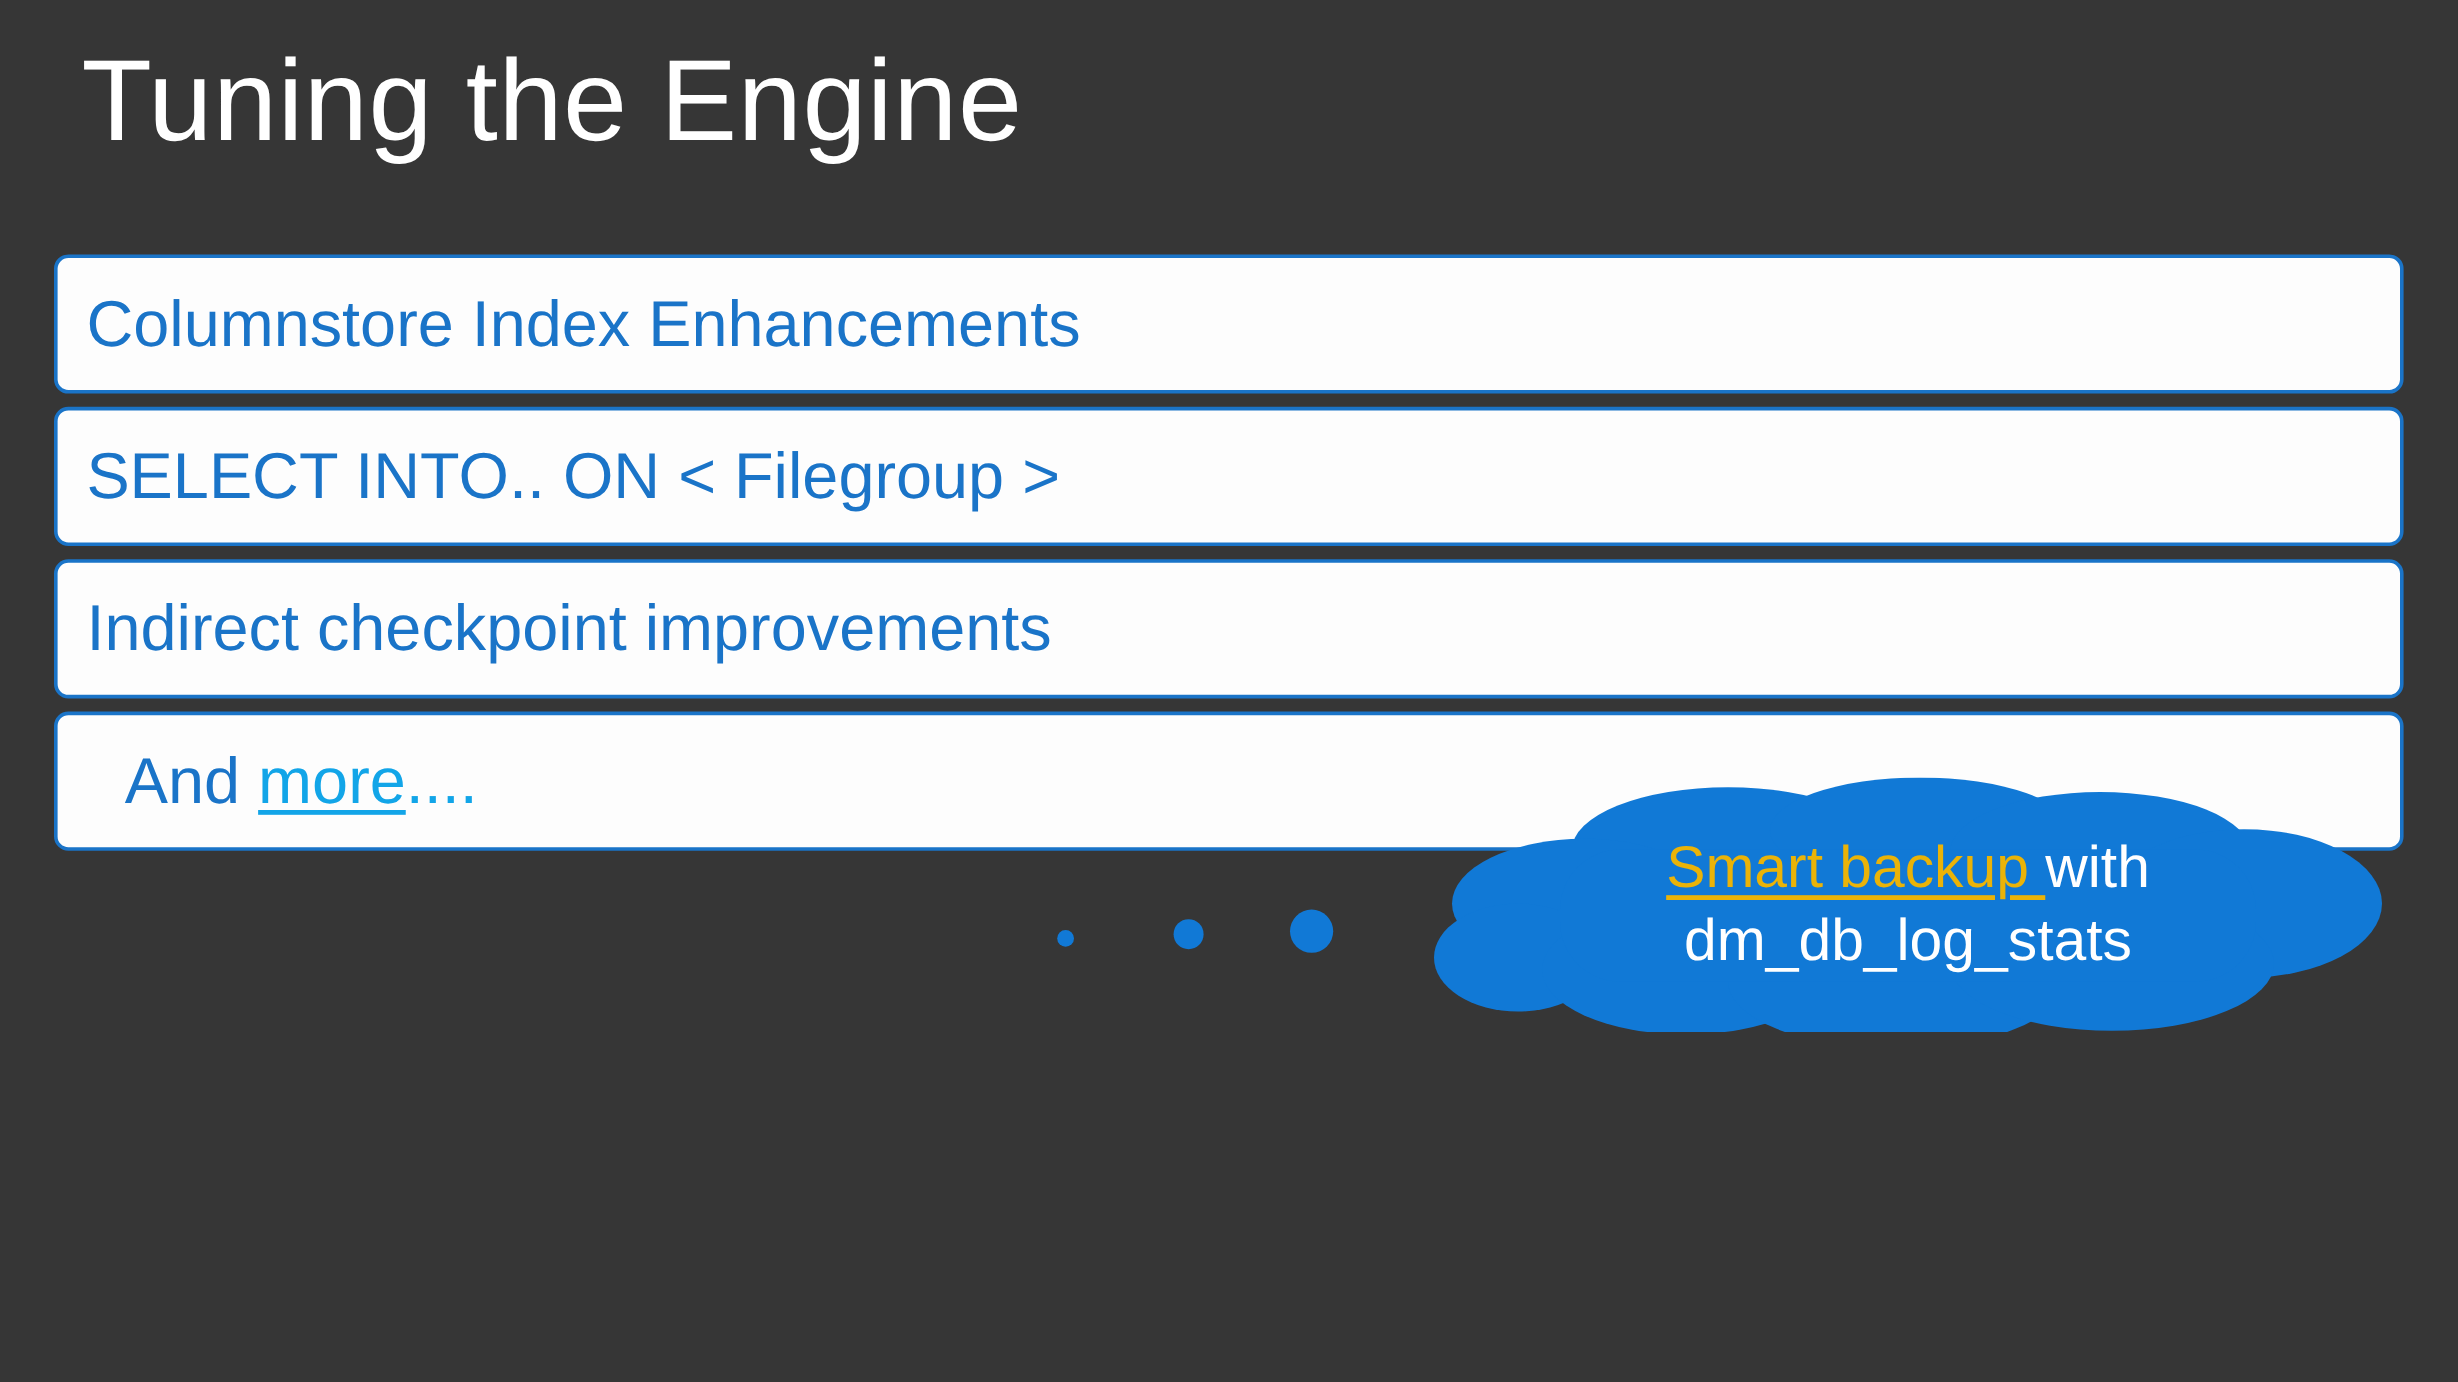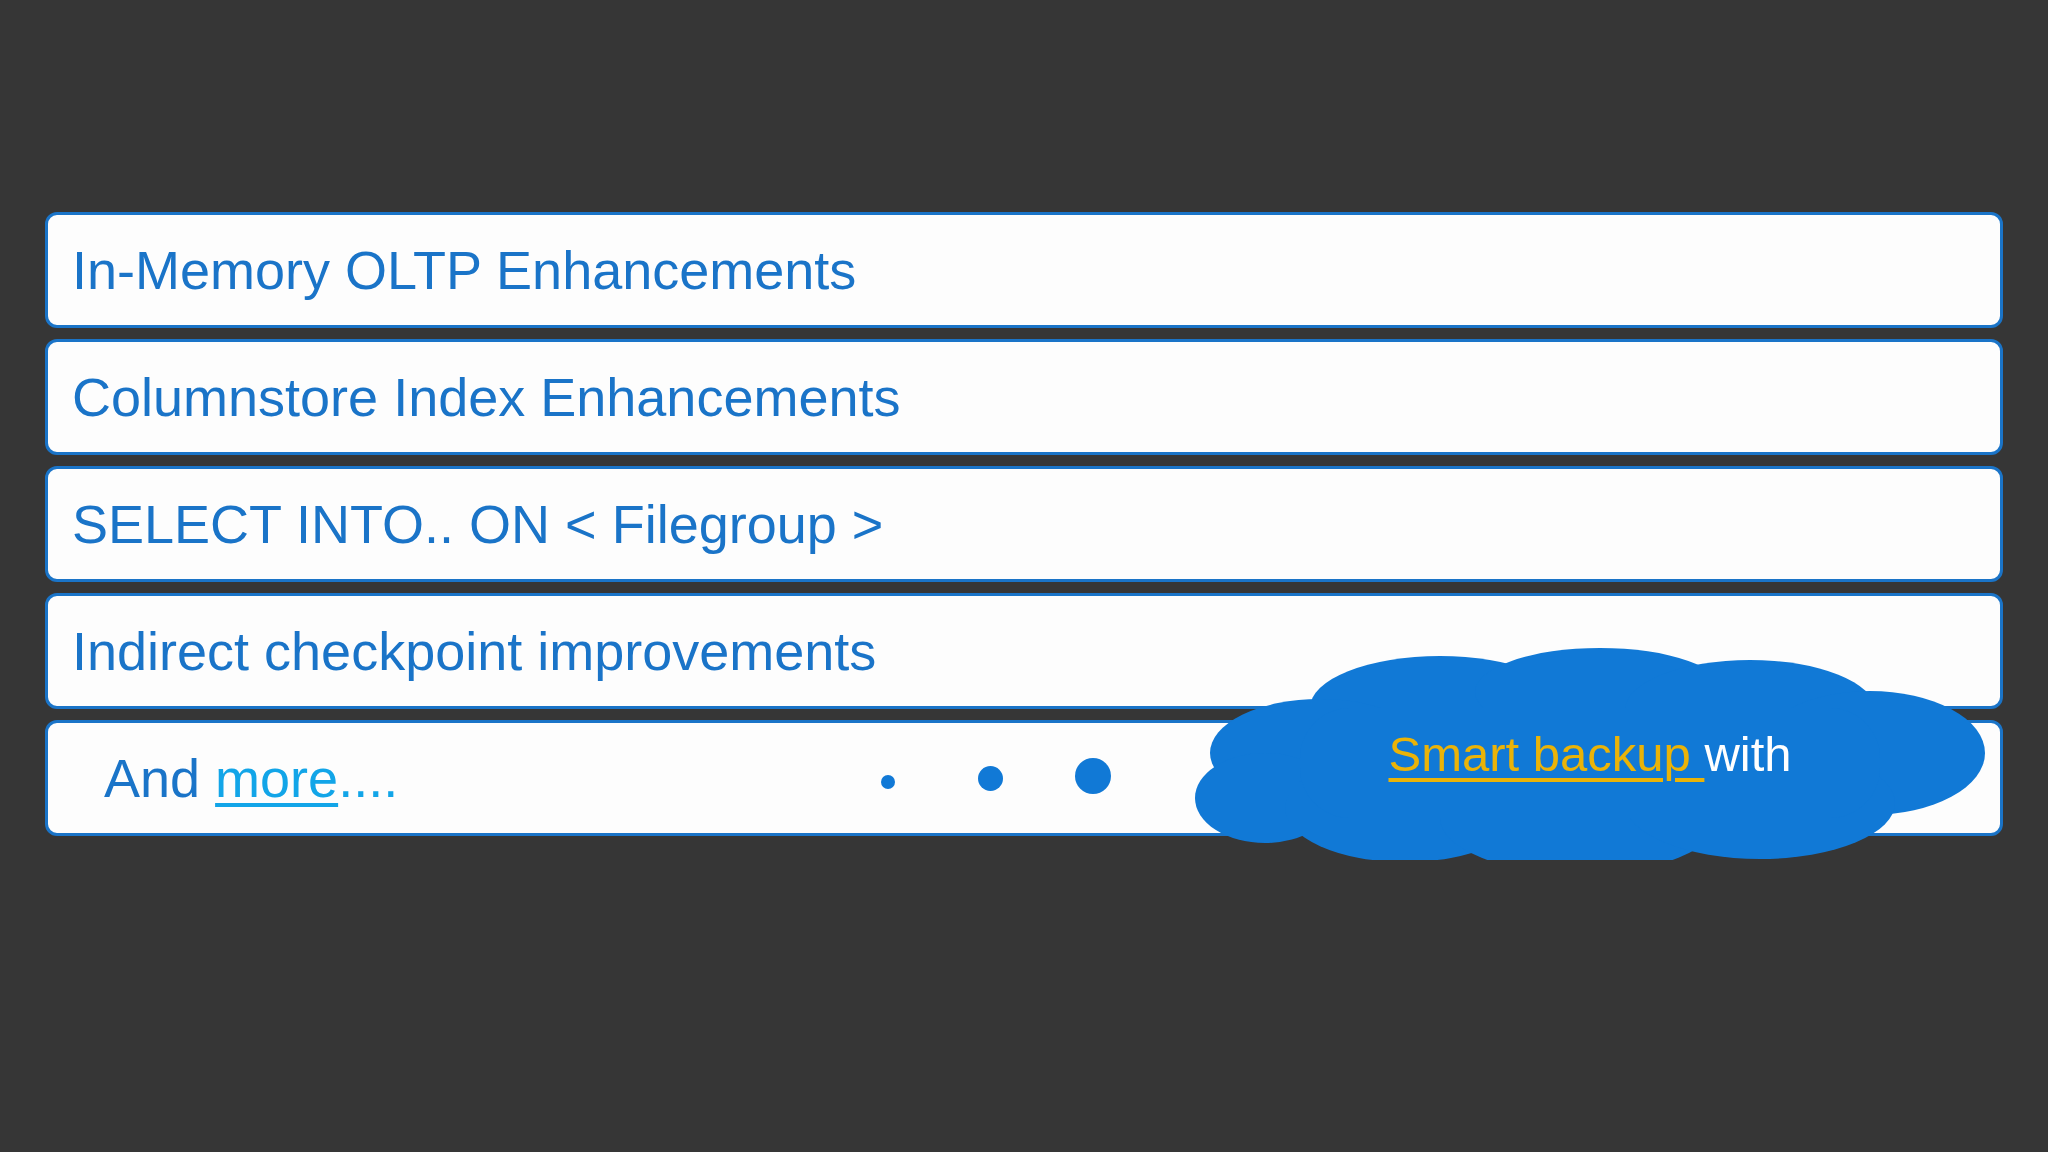--- a/index.html
+++ b/index.html
@@ -128,26 +128,24 @@
     text-underline-offset: 7px;
     text-decoration-thickness: 4px;
   }
   .cloud-with { color: #ffffff; }
 </style>
 </head>
 <body>
 
 <div class="slide">
 
+  <div class="slide-title">Tuning the Engine</div>
 
   <div class="card-list">
 
-    <div class="card">
-      <span class="card-label">In-Memory OLTP Enhancements</span>
-    </div>
 
     <div class="card">
       <span class="card-label">Columnstore Index Enhancements</span>
     </div>
 
 
     <div class="card">
       <span class="card-label">SELECT INTO.. ON &lt; Filegroup &gt;</span>
     </div>
 
@@ -178,16 +176,17 @@
         <ellipse cx="130" cy="105" rx="110" ry="54"></ellipse>
         <ellipse cx="75" cy="150" rx="70" ry="45"></ellipse>
         <ellipse cx="215" cy="160" rx="120" ry="54"></ellipse>
         <ellipse cx="390" cy="170" rx="140" ry="56"></ellipse>
         <ellipse cx="570" cy="155" rx="135" ry="56"></ellipse>
         <rect x="110" y="60" width="580" height="110" rx="50"></rect>
       </g>
     </svg>
     <div class="cloud-text">
       <span class="cloud-line"><a class="cloud-link" href="#">Smart backup </a><span class="cloud-with">with</span></span>
+      <span class="cloud-line">dm_db_log_stats</span>
     </div>
   </div>
 
 </div>
 
 </body></html>

